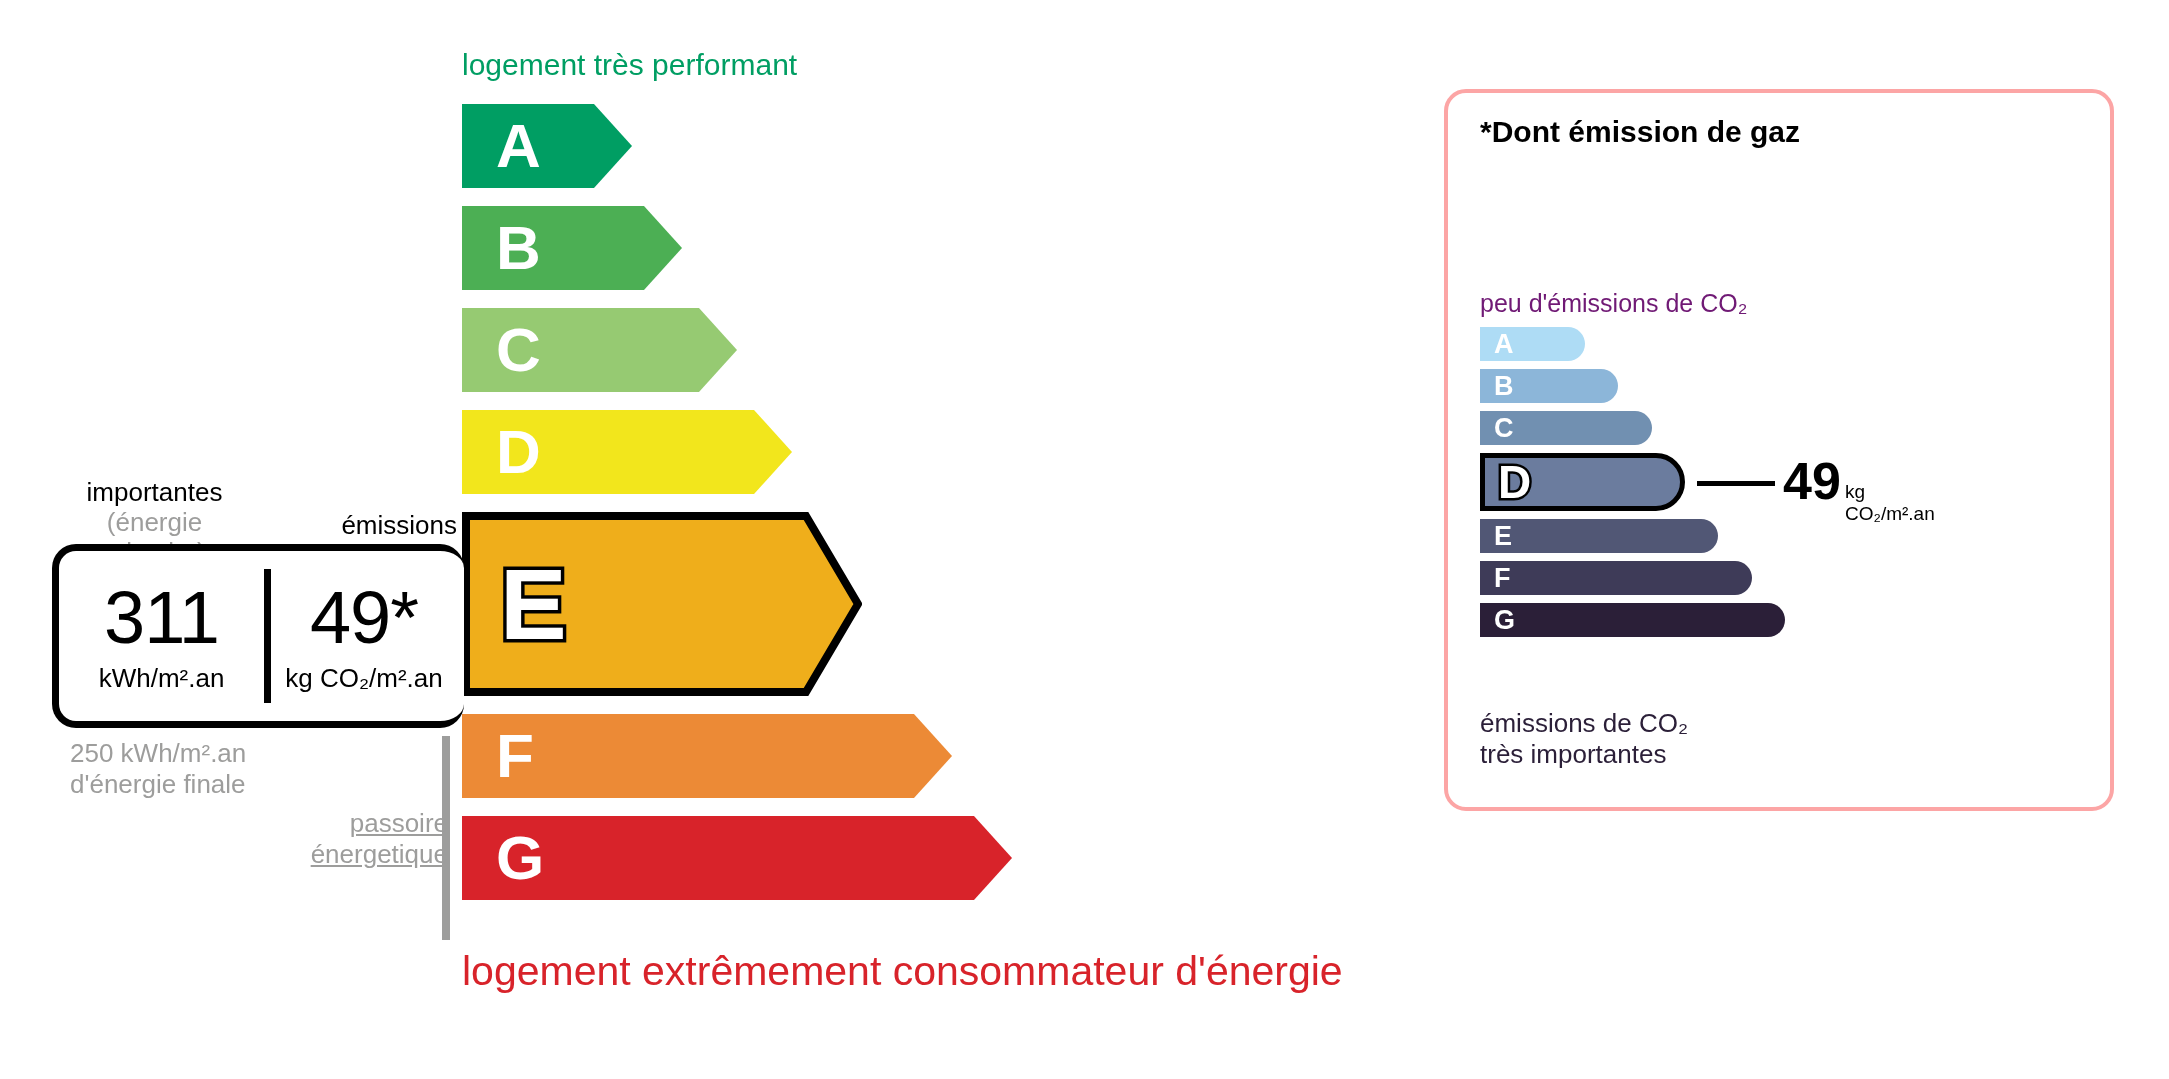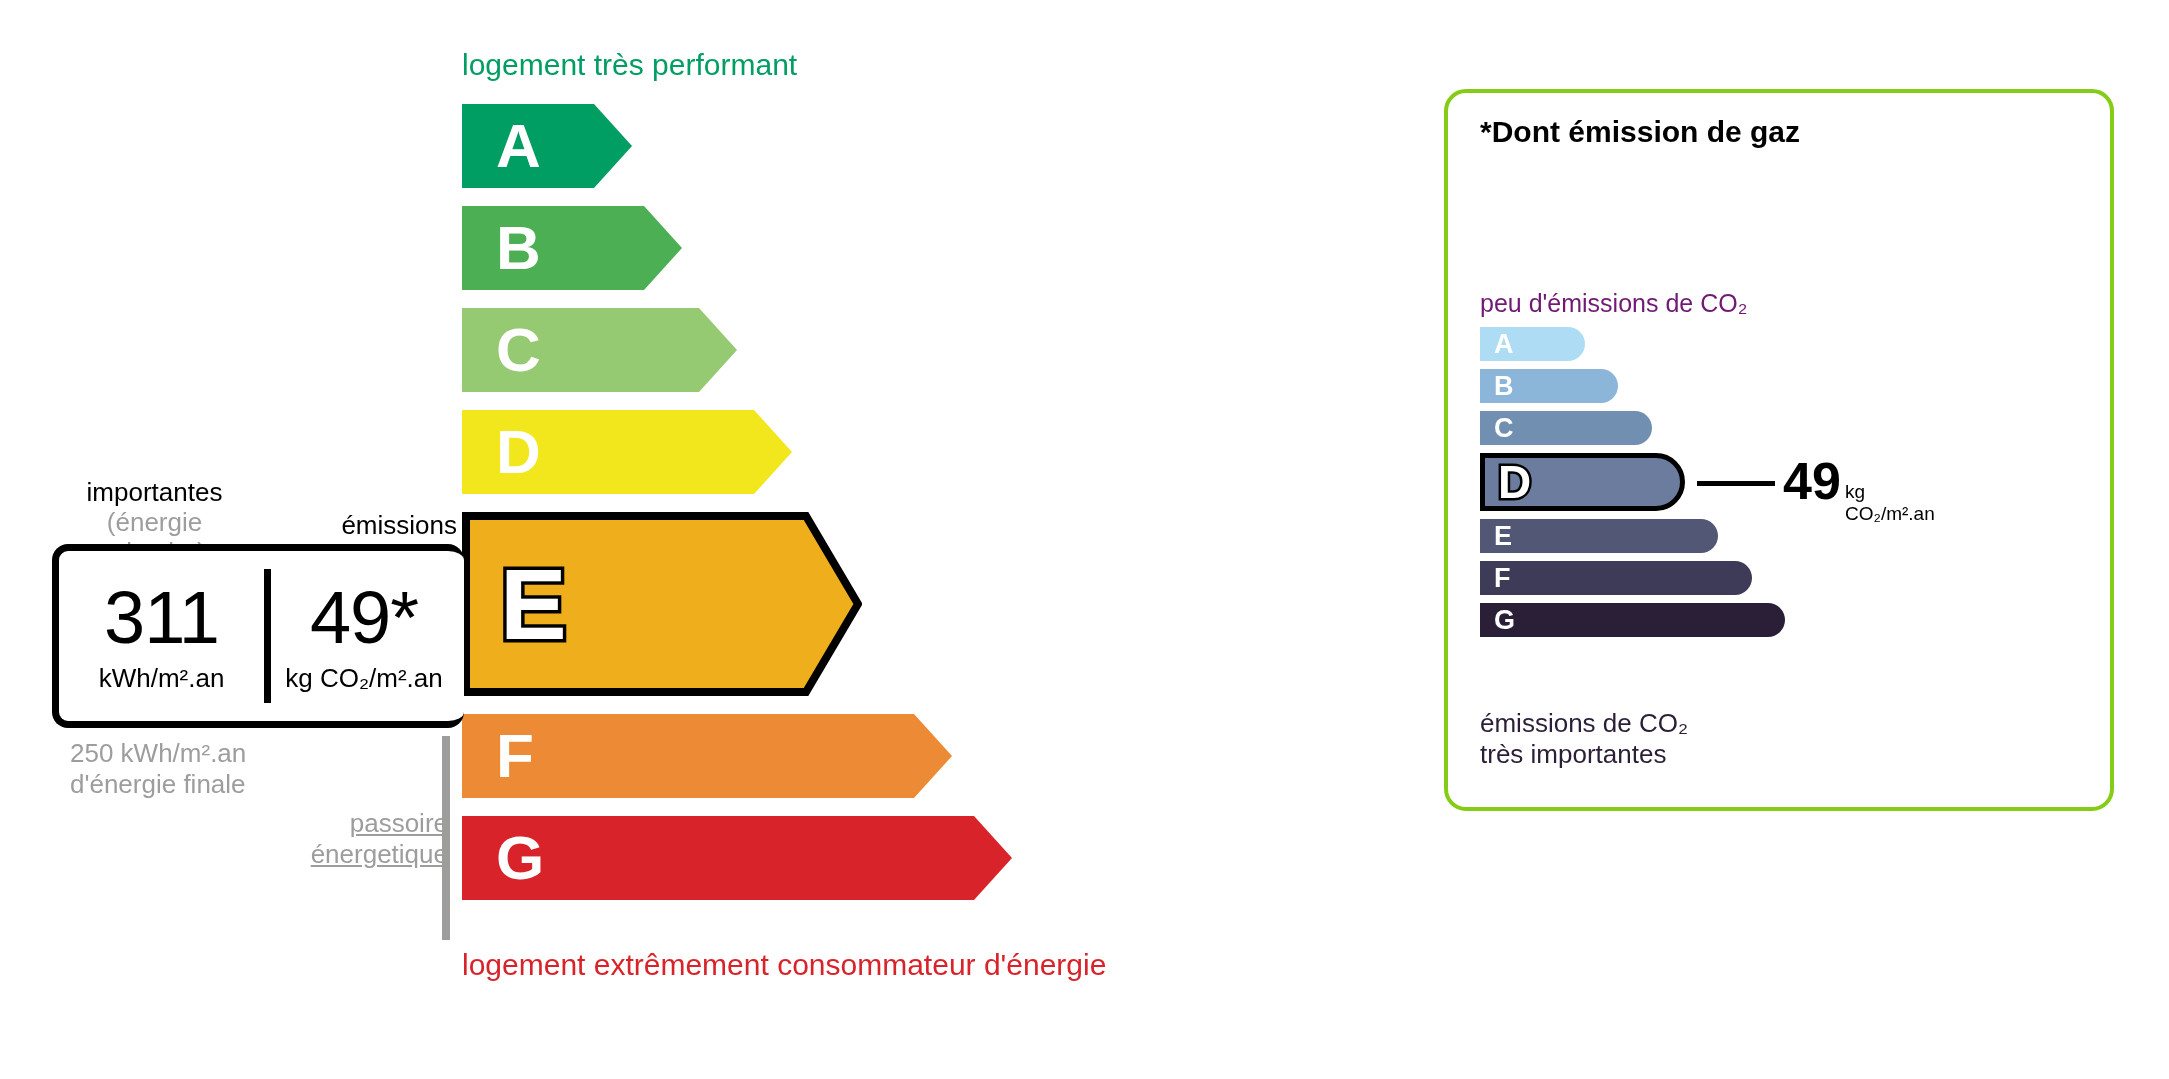--- a/index.html
+++ b/index.html
@@ -29,21 +29,21 @@
     left: 462px;
     top: 48px;
     font-size: 30px;
     color: #009E63;
     white-space: nowrap;
   }
   .dpe-bottom-caption {
     position: absolute;
     left: 462px;
     top: 948px;
-    font-size: 30px;
+    font-size: 41px;
     color: #D8232A;
     white-space: nowrap;
   }
 
   #energy-bands {
     position: absolute;
     left: 462px;
     top: 104px;
   }
   .band-row {
@@ -84,21 +84,21 @@
   }
 
   
   #value-box {
     position: absolute;
     left: 52px;
     top: 544px;
     width: 412px;
     height: 184px;
     border: 7px solid #000000;
-    border-radius: 16px;
+    border-radius: 24px;
     border-right: none;
     box-sizing: border-box;
     background: #ffffff;
     display: flex;
     align-items: center;
     z-index: 5;
   }
   .value-cell {
     flex: 1 1 0;
     text-align: center;
@@ -173,21 +173,21 @@
     background: #9D9D9C;
   }
 
   
   #co2-panel {
     position: absolute;
     left: 1444px;
     top: 89px;
     width: 670px;
     height: 722px;
-    border: 4px solid #84cc16;
+    border: 4px solid #fca5a5;
     border-radius: 22px;
     box-sizing: border-box;
     background: #ffffff;
   }
   #co2-title {
     position: absolute;
     left: 32px;
     top: 21px;
     font-size: 30px;
     font-weight: bold;

